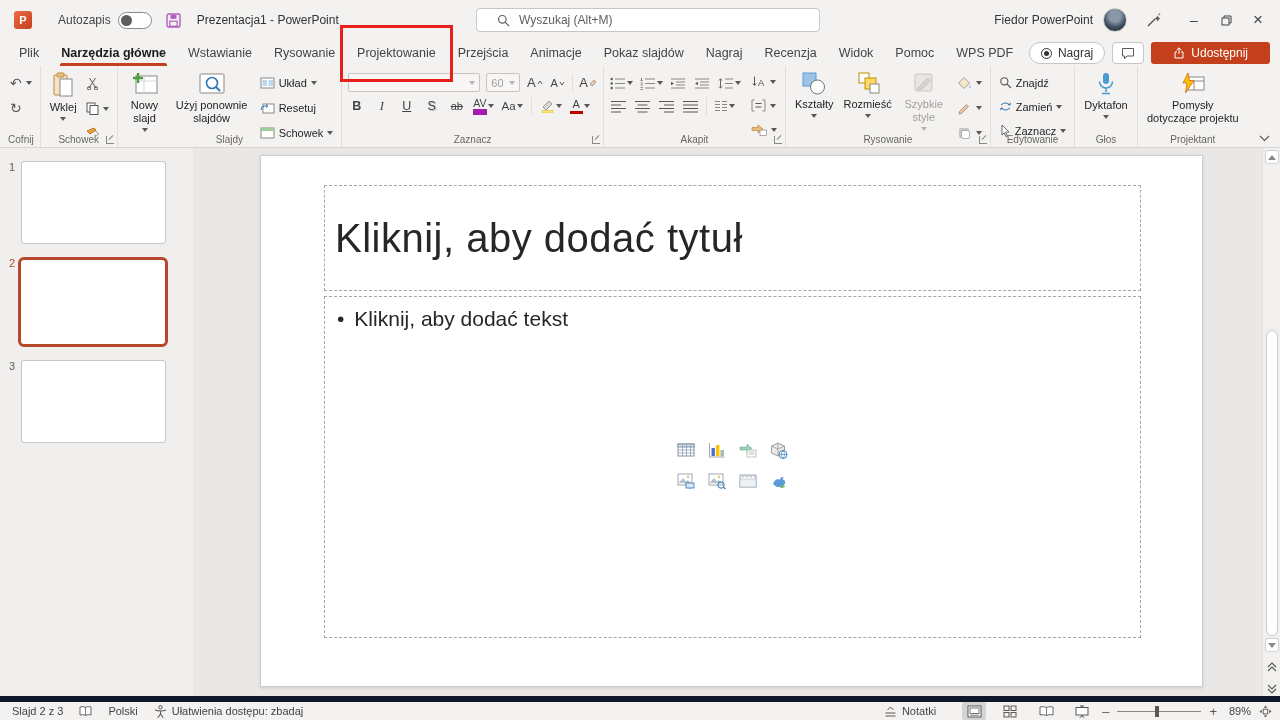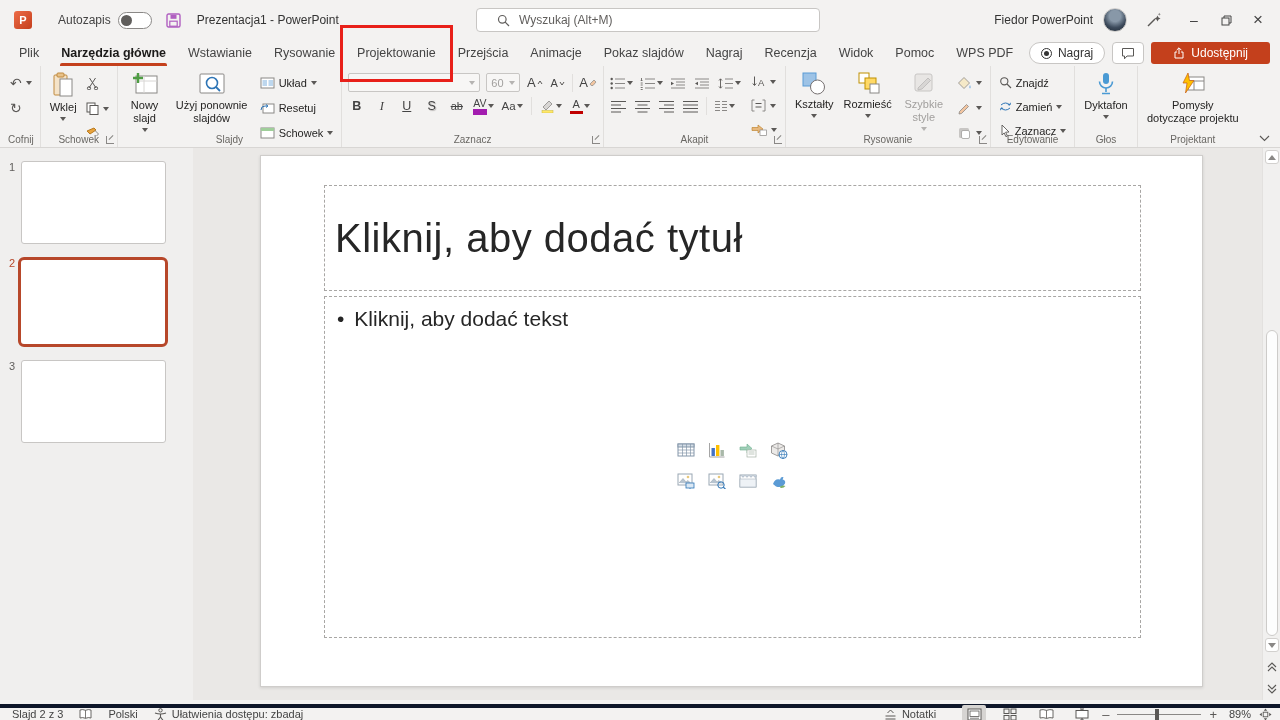--- a/index.html
+++ b/index.html
@@ -66,21 +66,21 @@
   .ph-body{left:64px;top:141px;width:815px;height:340px}
   .ph-body .line{display:flex;gap:10px;padding:10px 0 0 12px;font-size:21px;color:#262626;font-weight:300}
   .cicons{position:absolute;left:0;right:0;top:144px;display:flex;justify-content:center}
   .cgrid{display:grid;grid-template-columns:repeat(4,18px);grid-auto-rows:18px;gap:13px}
   .cic{width:18px;height:18px;display:flex;align-items:center;justify-content:center}
   
   .vscroll{position:absolute;top:148px;right:0;width:18px;bottom:20px;background:#f1f0ef;border-left:1px solid #e3e1df}
   .scrbtn{position:absolute;left:2px;width:14px;height:14px;background:#fff;border:1px solid #d2d0ce;border-radius:3px;display:flex;align-items:center;justify-content:center}
   .scrthumb{position:absolute;left:3px;width:12px;top:182px;height:306px;background:#fdfdfd;border:1px solid #cdcbc9;border-radius:6px}
   
-  .statusbar{position:absolute;left:0;right:0;bottom:0;height:16px;background:#f3f2f1;border-top:4px solid #0f172a;display:flex;align-items:center;font-size:11px;color:#444}
+  .statusbar{position:absolute;left:0;right:0;bottom:0;height:24px;background:#f3f2f1;border-top:6px solid #0f172a;display:flex;align-items:center;font-size:11px;color:#444}
   .sb-item{display:flex;align-items:center;gap:5px;padding:0 8px;height:20px}
   .sb-right{margin-left:auto;display:flex;align-items:center}
   .viewbtn{width:24px;height:18px;display:flex;align-items:center;justify-content:center;border-radius:2px}
   .viewbtn.active{background:#d6d4d2}
   .zoomwrap{display:flex;align-items:center;gap:8px;padding:0 8px}
   .ztrack{width:84px;height:1px;background:#8a8886;position:relative}
   .zthumb{position:absolute;left:38px;top:-5px;width:4px;height:11px;background:#5a5856}
   .zsign{font-size:13px;color:#5a5856}
 </style>
 </head>

